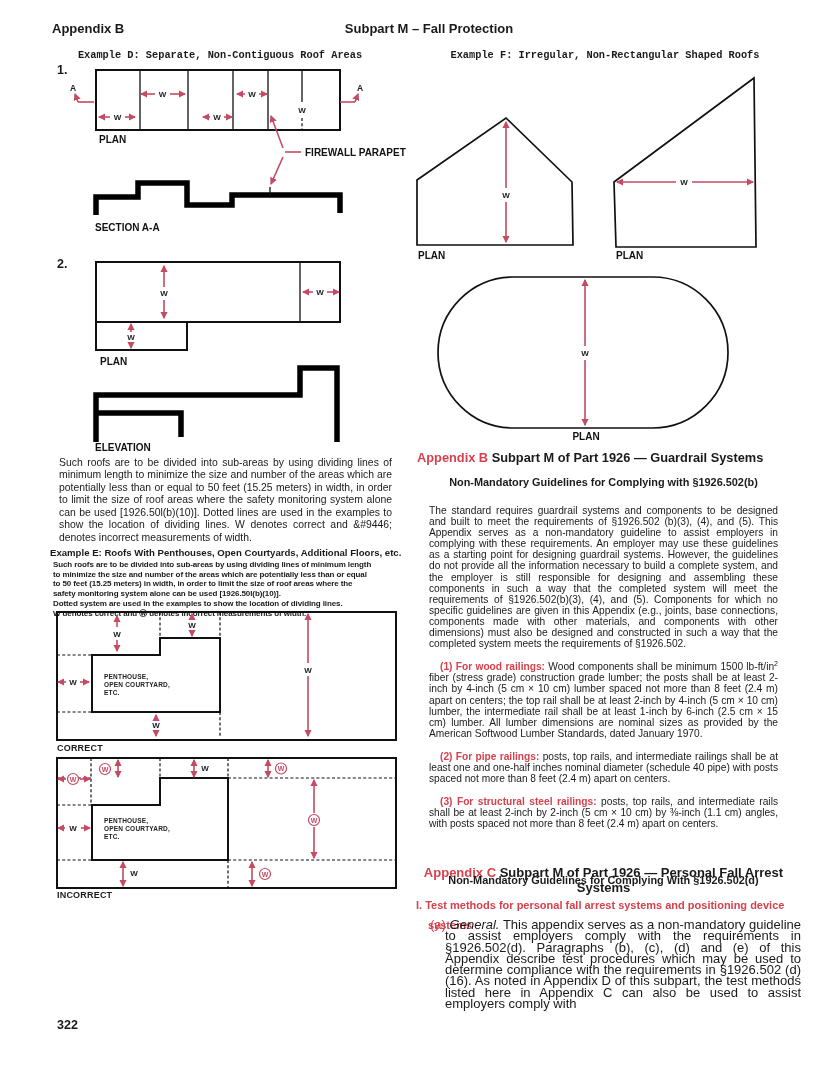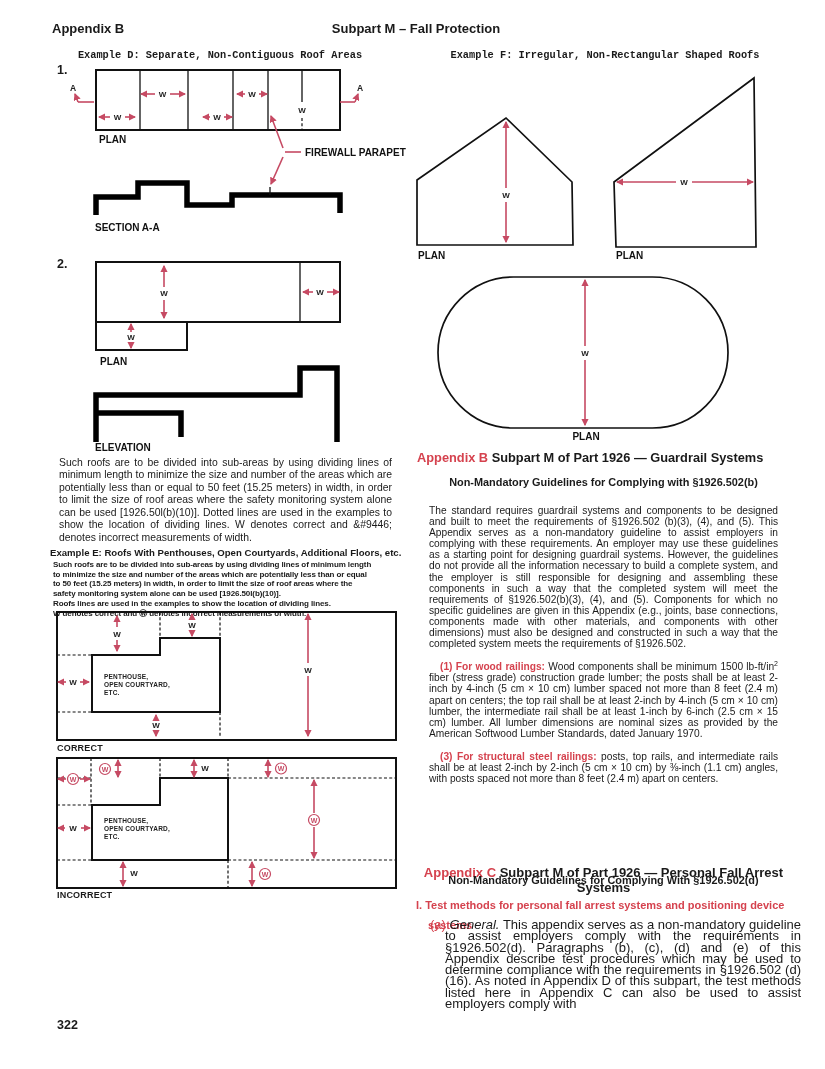--- a/index.html
+++ b/index.html
@@ -53,21 +53,21 @@
 
 <svg width="0" height="0">
   <defs>
     <marker id="ah" viewBox="0 0 10 10" refX="8.5" refY="5" markerWidth="4.6" markerHeight="4.6" orient="auto-start-reverse">
       <path d="M0,0 L10,5 L0,10 z" class="arf"></path>
     </marker>
   </defs>
 </svg>
 
 <div class="abs hdr" style="left:52px; top:21px;">Appendix B</div>
-<div class="abs hdr ctr" style="left:36px; top:21px; width:760px;">Subpart M – Fall Protection</div>
+<div class="abs hdr ctr" style="left:49px; top:21px; width:760px;">Subpart M – Fall Protection</div>
 
 <div class="abs extitle ctr" style="left:40px; top:49px; width:360px;">Example D: Separate, Non-Contiguous Roof Areas</div>
 <div class="abs num" style="left:57px; top:63px;">1.</div>
 
 <svg style="left:40px; top:62px;" width="370" height="175" viewBox="0 0 370 175">
   <g>
     <rect x="56" y="8" width="244" height="60" class="oln"></rect>
     <line x1="100" y1="8" x2="100" y2="68" class="thin"></line>
     <line x1="148" y1="8" x2="148" y2="68" class="thin"></line>
     <line x1="193" y1="8" x2="193" y2="68" class="thin"></line>
@@ -140,21 +140,21 @@
 </svg>
 
 <div class="abs intro just" style="left:59px; top:457px; width:333px;">Such roofs are to be divided into sub-areas by using dividing lines of minimum length to minimize the size and number of the areas which are potentially less than or equal to 50 feet (15.25 meters) in width, in order to limit the size of roof areas where the safety monitoring system alone can be used [1926.50l(b)(10)]. Dotted lines are used in the examples to show the location of dividing lines. W denotes correct and &amp;#9446; denotes incorrect measurements of width.</div>
 
 <div class="abs exe-title nowrap" style="left:50px; top:547px;">Example E: Roofs With Penthouses, Open Courtyards, Additional Floors, etc.</div>
 <div class="abs exe-note" style="left:53px; top:560px; width:345px;">
   <div>Such roofs are to be divided into sub-areas by using dividing lines of minimum length</div>
   <div>to minimize the size and number of the areas which are potentially less than or equal</div>
   <div>to 50 feet (15.25 meters) in width, in order to limit the size of roof areas where the</div>
   <div>safety monitoring system alone can be used [1926.50l(b)(10)].</div>
-  <div>Roofs lines are used in the examples to show the location of dividing lines.</div>
+  <div>Dotted system are used in the examples to show the location of dividing lines.</div>
   <div>W denotes correct and Ⓦ denotes incorrect measurements of width.</div>
 </div>
 
 <svg style="left:50px; top:607px;" width="350" height="150" viewBox="0 0 350 150">
   <rect x="7" y="5" width="339" height="128" class="oln"></rect>
   <g>
     <line x1="110" y1="5" x2="110" y2="31" class="dash"></line>
     <line x1="170" y1="5" x2="170" y2="31" class="dash"></line>
     <line x1="170" y1="105" x2="170" y2="131" class="dash"></line>
     <line x1="7" y1="48" x2="42" y2="48" class="dash"></line>
@@ -262,20 +262,21 @@
 
 <div class="abs apphead nowrap" style="left:417px; top:450px;">
   <span class="red">Appendix B </span>
   <span>Subpart M of Part 1926 — Guardrail Systems</span>
 </div>
 <div class="abs subhead ctr" style="left:417px; top:476px; width:373px;">Non-Mandatory Guidelines for Complying with §1926.502(b)</div>
 
 <div class="abs bodycol just" style="left:417px; top:493px; width:373px;">
   <p>The standard requires guardrail systems and components to be designed and built to meet the requirements of §1926.502 (b)(3), (4), and (5). This Appendix serves as a non-mandatory guideline to assist employers in complying with these requirements. An employer may use these guidelines as a starting point for designing guardrail systems. However, the guidelines do not provide all the information necessary to build a complete system, and the employer is still responsible for designing and assembling these components in such a way that the completed system will meet the requirements of §1926.502(b)(3), (4), and (5). Components for which no specific guidelines are given in this Appendix (e.g., joints, base connections, components made with other materials, and components with other dimensions) must also be designed and constructed in such a way that the completed system meets the requirements of §1926.502.</p>
   <p class="item"><span class="red b">(1) For wood railings:</span><span> Wood components shall be minimum 1500 lb-ft/in</span><sup>2</sup><span> fiber (stress grade) construction grade lumber; the posts shall be at least 2-inch by 4-inch (5 cm × 10 cm) lumber spaced not more than 8 feet (2.4 m) apart on centers; the top rail shall be at least 2-inch by 4-inch (5 cm × 10 cm) lumber, the intermediate rail shall be at least 1-inch by 6-inch (2.5 cm × 15 cm) lumber. All lumber dimensions are nominal sizes as provided by the American Softwood Lumber Standards, dated January 1970.</span></p>
+  <p class="item"><span class="red b">(2) For pipe railings:</span><span> posts, top rails, and intermediate railings shall be at least one and one-half inches nominal diameter (schedule 40 pipe) with posts spaced not more than 8 feet (2.4 m) apart on centers.</span></p>
   <p class="item"><span class="red b">(3) For structural steel railings:</span><span> posts, top rails, and intermediate rails shall be at least 2-inch by 2-inch (5 cm × 10 cm) by ⅜-inch (1.1 cm) angles, with posts spaced not more than 8 feet (2.4 m) apart on centers.</span></p>
 </div>
 
 <div class="abs appheadc ctr" style="left:417px; top:834px; width:373px;">
   <span class="red">Appendix C </span>
   <span>Subpart M of Part 1926 — Personal Fall Arrest Systems</span>
 </div>
 <div class="abs subhead ctr" style="left:417px; top:874px; width:373px;text-align:center;">Non-Mandatory Guidelines for Complying With §1926.502(d)</div>
 <div class="abs seci" style="left:416px; top:895px; width:376px;">I. Test methods for personal fall arrest systems and positioning device systems</div>
 <div class="abs paraa just" style="left:430px; top:919px; width:356px;">

